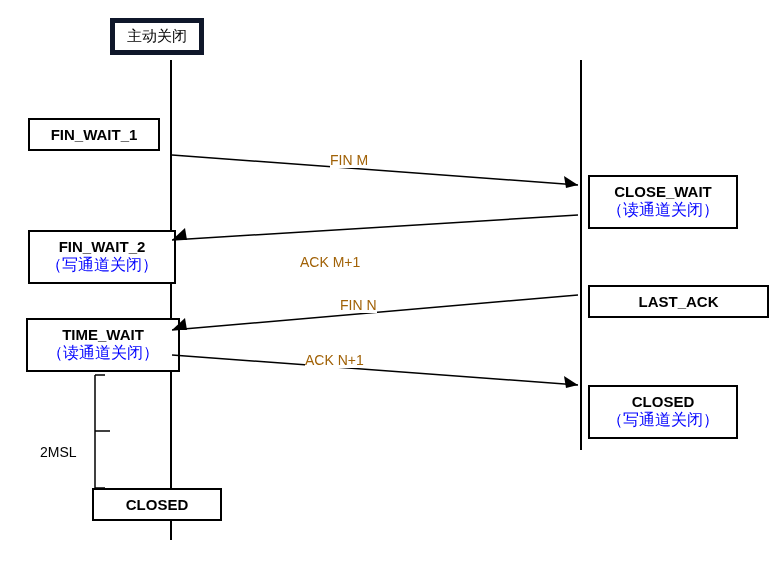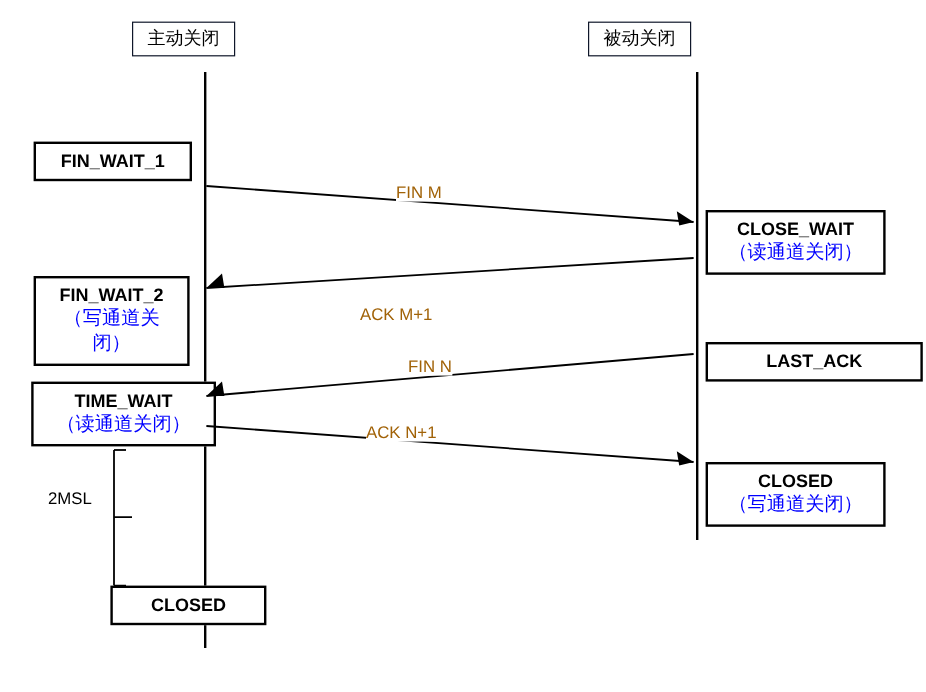--- a/index.html
+++ b/index.html
@@ -29,21 +29,21 @@
       font-size: 15px;
       color: #000;
     }
     .state-box .state-sub {
       font-size: 16px;
       color: #00f;
     }
     
     .section-header {
       position: absolute;
-      border: 1px solid #0f172a;
+      border: 5px solid #0f172a;
       padding: 4px 12px;
       font-size: 15px;
       background: #fff;
       text-align: center;
     }
     
     .vline {
       position: absolute;
       width: 2px;
       background: #000;
@@ -71,32 +71,29 @@
     }
   </style>
 </head>
 <body>
 
 <div class="diagram-container">
 
   <div class="section-header" style="top: 18px; left: 110px;">
     <span>主动关闭</span>
   </div>
-  <div class="section-header" style="top: 18px; left: 490px;">
-    <span>被动关闭</span>
-  </div>
 
   <div class="vline" style="left: 170px; top: 60px; height: 480px;"></div>
   <div class="vline" style="left: 580px; top: 60px; height: 390px;"></div>
 
   <div class="state-box" style="top: 118px; left: 28px; width: 132px;">
     <div class="state-name">FIN_WAIT_1</div>
   </div>
 
-  <div class="state-box" style="top: 230px; left: 28px; width: 130px;">
+  <div class="state-box" style="top: 230px; left: 28px; width: 148px;">
     <div class="state-name">FIN_WAIT_2</div>
     <div class="state-sub">（写通道关闭）</div>
   </div>
 
   <div class="state-box" style="top: 318px; left: 26px; width: 154px;">
     <div class="state-name">TIME_WAIT</div>
     <div class="state-sub">（读通道关闭）</div>
   </div>
 
   <div class="state-box" style="top: 488px; left: 92px; width: 130px;">
@@ -136,15 +133,15 @@
     <line x1="95" y1="488" x2="105" y2="488" stroke="#000" stroke-width="1.5"></line>
 
     <line x1="95" y1="431" x2="110" y2="431" stroke="#000" stroke-width="1.5"></line>
   </svg>
 
   <div class="arrow-label" style="top: 152px; left: 330px;">FIN M</div>
   <div class="arrow-label" style="top: 218px; left: 300px; margin-top: 36px;">ACK M+1</div>
   <div class="arrow-label" style="top: 297px; left: 340px;">FIN N</div>
   <div class="arrow-label" style="top: 352px; left: 305px;">ACK N+1</div>
 
-  <div class="brace-label" style="top: 407px; left: 40px;">2MSL</div>
+  <div class="brace-label" style="top: 444px; left: 40px;">2MSL</div>
 
 </div>
 
 </body></html>

